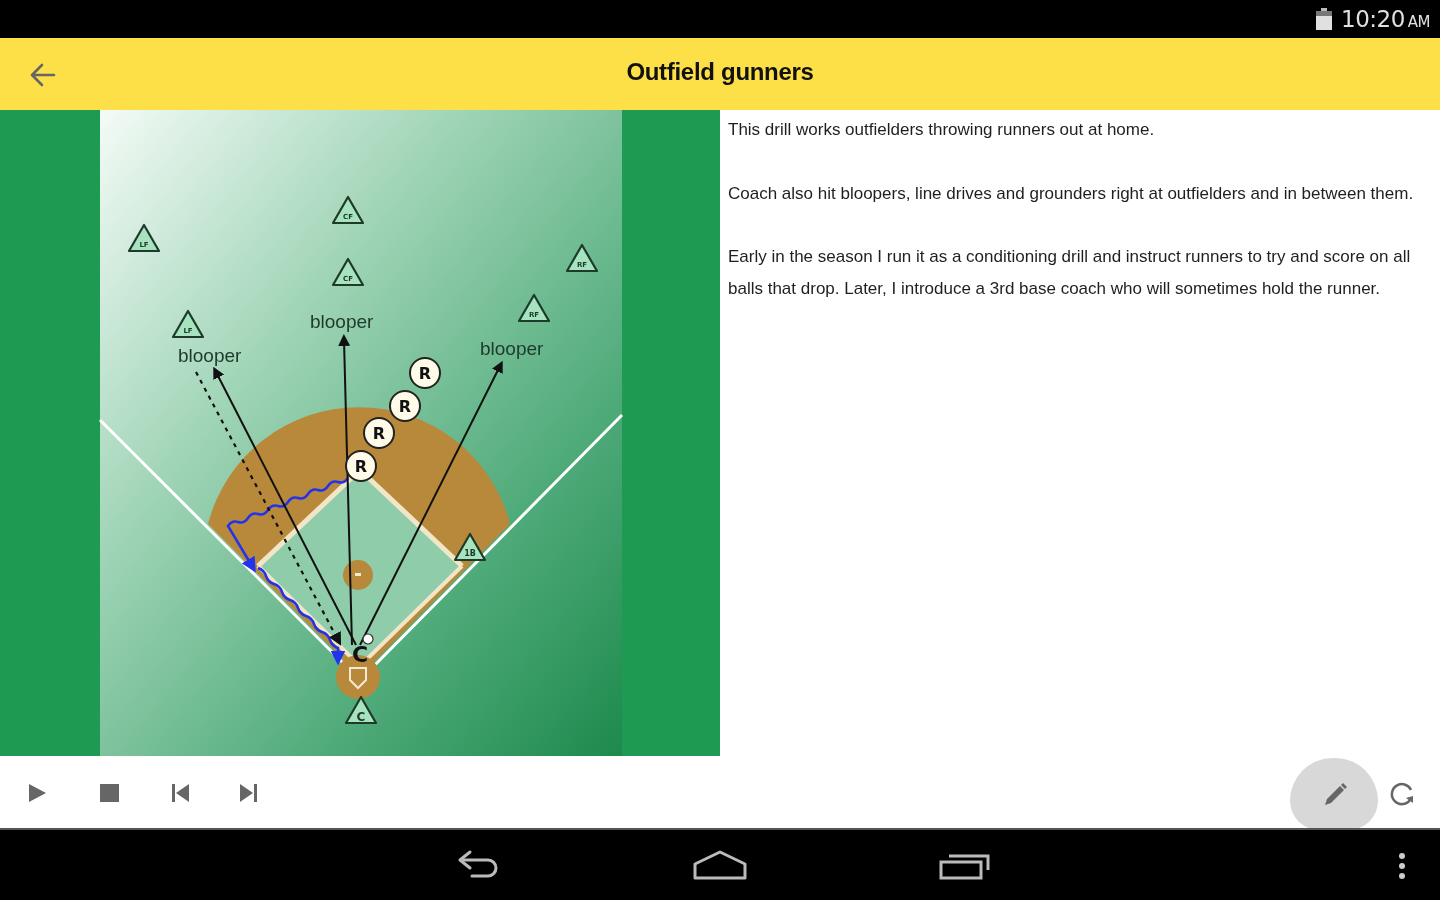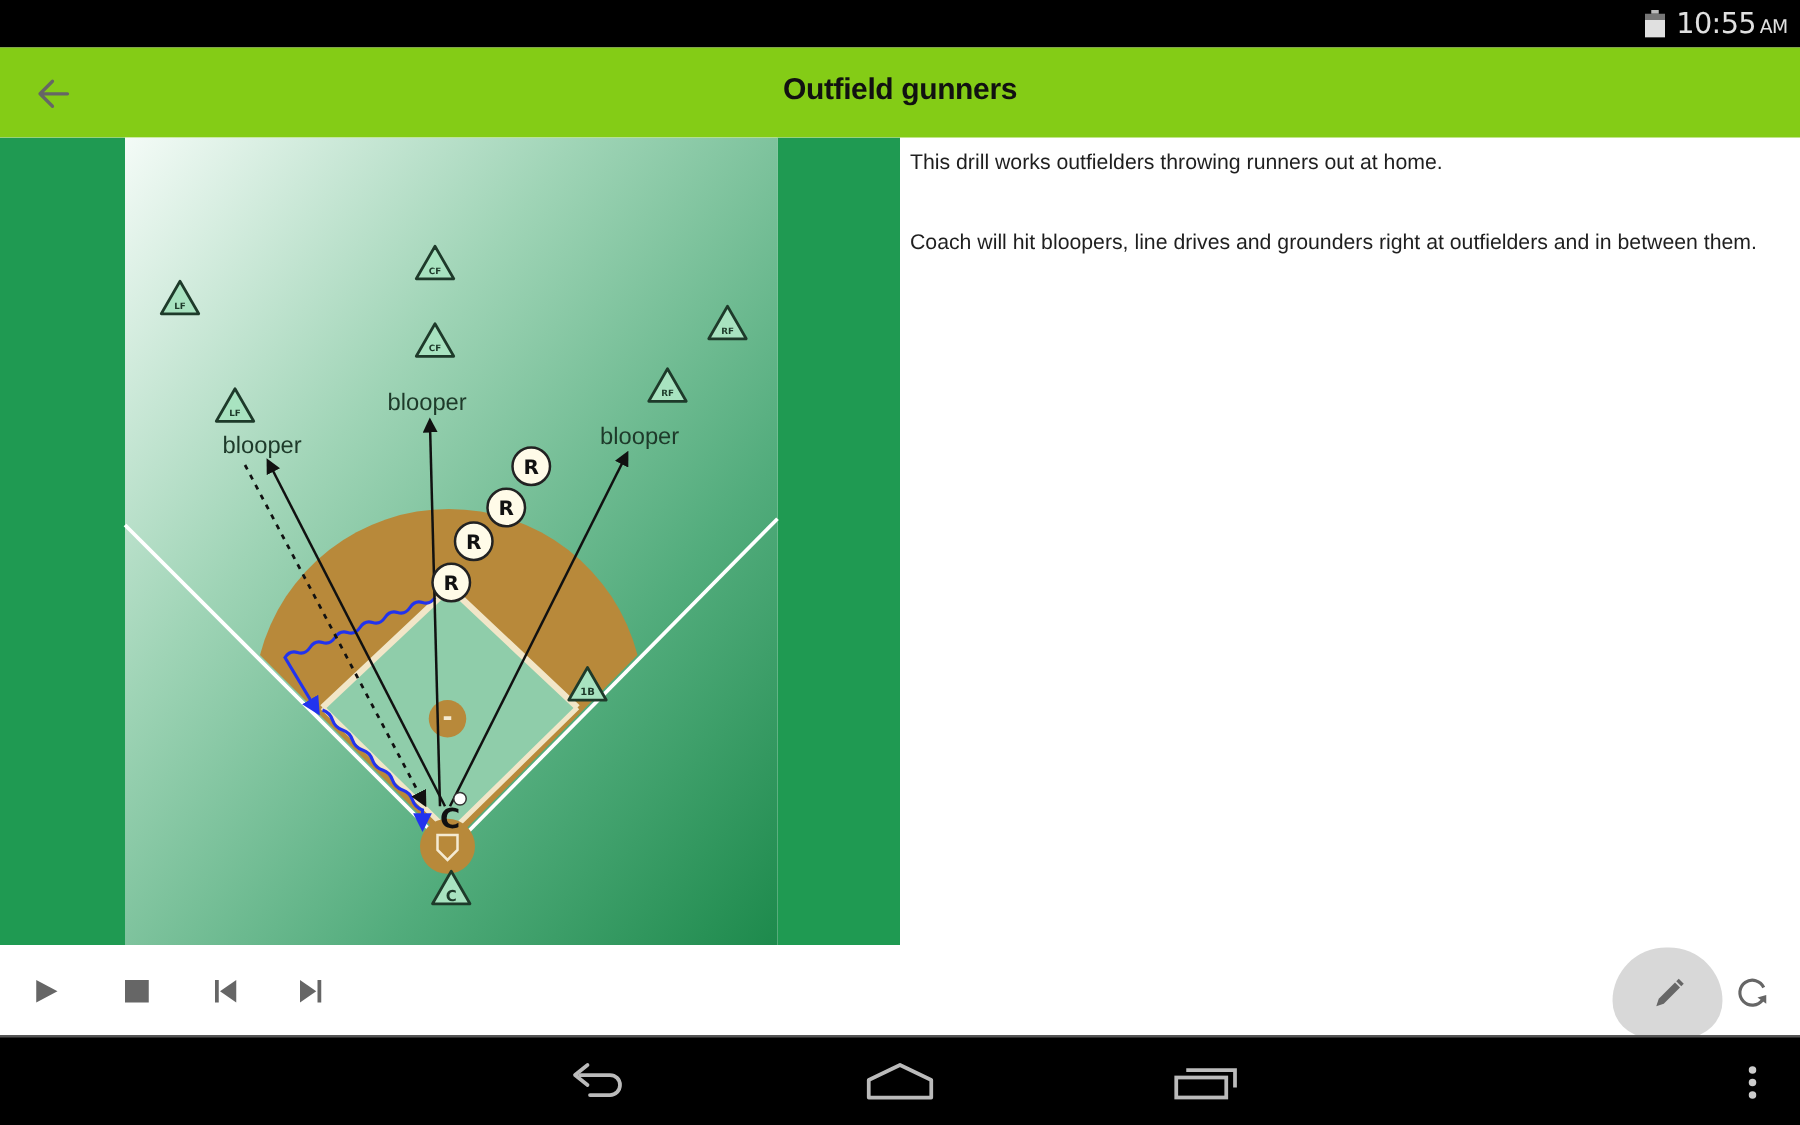--- a/index.html
+++ b/index.html
@@ -1,21 +1,21 @@
 <!DOCTYPE html>
 <html><head>
 <meta charset="utf-8">
 <style>
   * { box-sizing: border-box; margin: 0; padding: 0; }
   html, body { width: 1440px; height: 900px; overflow: hidden; background: #fff; font-family: "DejaVu Sans", "Liberation Sans", sans-serif; }
   .statusbar { position: absolute; left: 0; top: 0; width: 1440px; height: 38px; background: #000; color: #e6e6e6; }
   .statusbar .battery { position: absolute; left: 1316px; top: 8px; width: 16px; height: 22px; }
   .statusbar .time { position: absolute; left: 1341px; top: 6px; font-size: 23px; color: #e0e0e0; letter-spacing: -0.5px; }
   .statusbar .time .ampm { font-size: 15px; margin-left: 3px; }
-  .appbar { position: absolute; left: 0; top: 38px; width: 1440px; height: 72px; background: #84cc16; }
+  .appbar { position: absolute; left: 0; top: 38px; width: 1440px; height: 72px; background: #fde047; }
   .back-btn { position: absolute; left: 22px; top: 18px; width: 44px; height: 38px; cursor: pointer; }
   .title { position: absolute; left: 0; width: 1440px; top: 20px; text-align: center; font-family: "Liberation Sans", sans-serif; font-weight: bold; font-size: 24px; color: #111; letter-spacing: -0.3px; }
   .diagram { position: absolute; left: 0; top: 110px; width: 720px; height: 646px; }
   .desc { position: absolute; left: 728px; top: 114px; width: 705px; font-family: "Liberation Sans", sans-serif; font-size: 17px; line-height: 31.5px; color: #1f1f1f; }
   .desc p { margin-bottom: 32px; }
   .controls { position: absolute; left: 0; top: 756px; width: 1440px; height: 72px; background: #fff; }
   .ctrl { position: absolute; top: 22px; width: 30px; height: 30px; cursor: pointer; }
   .fab { position: absolute; left: 1290px; top: 2px; width: 88px; height: 72px; border-radius: 44px 44px 30px 30px; background: #d8d8d8; cursor: pointer; }
   .fab svg { position: absolute; left: 30px; top: 22px; }
   .refresh { position: absolute; left: 1386px; top: 22px; width: 32px; height: 32px; cursor: pointer; }
@@ -24,21 +24,21 @@
 </style>
 </head>
 <body>
 
 <div class="statusbar">
   <svg class="battery" viewBox="0 0 16 22">
     <rect x="5" y="0" width="6" height="3" fill="#bbb"></rect>
     <rect x="0" y="3" width="16" height="19" fill="#777"></rect>
     <rect x="0" y="8" width="16" height="14" fill="#e0e0e0"></rect>
   </svg>
-  <div class="time"><span>10:55</span><span class="ampm">AM</span></div>
+  <div class="time"><span>10:20</span><span class="ampm">AM</span></div>
 </div>
 
 <div class="appbar">
   <div class="back-btn">
     <svg width="44" height="38" viewBox="0 0 44 38">
       <path d="M32 19 H10 M20 9 L10 19 L20 29" stroke="#666" stroke-width="2.6" fill="none" stroke-linecap="round" stroke-linejoin="round"></path>
     </svg>
   </div>
   <div class="title">Outfield gunners</div>
 </div>
@@ -148,21 +148,22 @@
       </g>
     <g transform="translate(361,356)">
         <circle r="15" fill="#fffbe8" stroke="#222" stroke-width="2"></circle>
         <text x="0" y="6" text-anchor="middle" font-family="DejaVu Sans, sans-serif" font-weight="bold" font-size="16" fill="#111">R</text>
       </g>
   </svg>
 </div>
 
 <div class="desc">
   <p>This drill works outfielders throwing runners out at home.</p>
-  <p>Coach will hit bloopers, line drives and grounders right at outfielders and in between them.</p>
+  <p>Coach also hit bloopers, line drives and grounders right at outfielders and in between them.</p>
+  <p>Early in the season I run it as a conditioning drill and instruct runners to try and score on all balls that drop. Later, I introduce a 3rd base coach who will sometimes hold the runner.</p>
 </div>
 
 <div class="controls">
   <div class="ctrl" style="left:22px">
     <svg width="30" height="30" viewBox="0 0 30 30">
         <path d="M7 6 L24 15 L7 24 z" fill="#666"></path>
       </svg>
   </div>
   <div class="ctrl" style="left:94px">
     <svg width="30" height="30" viewBox="0 0 30 30">

